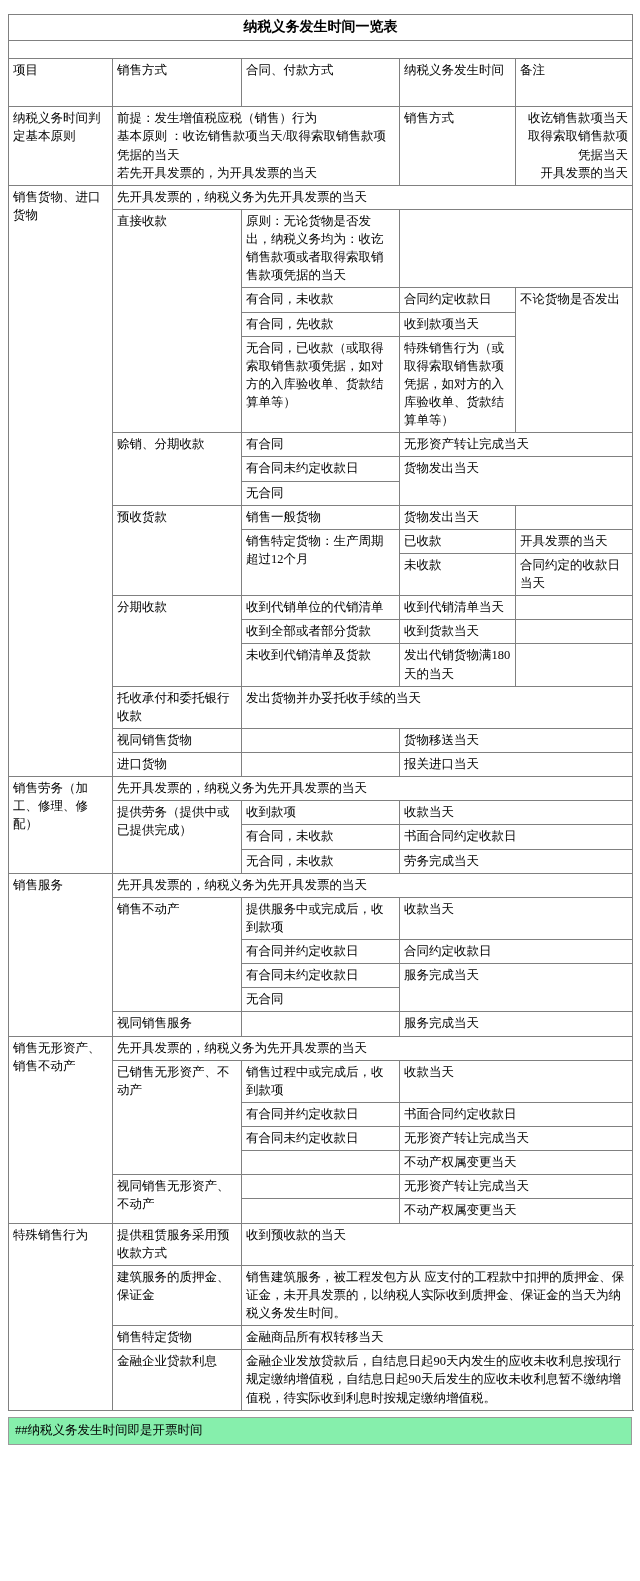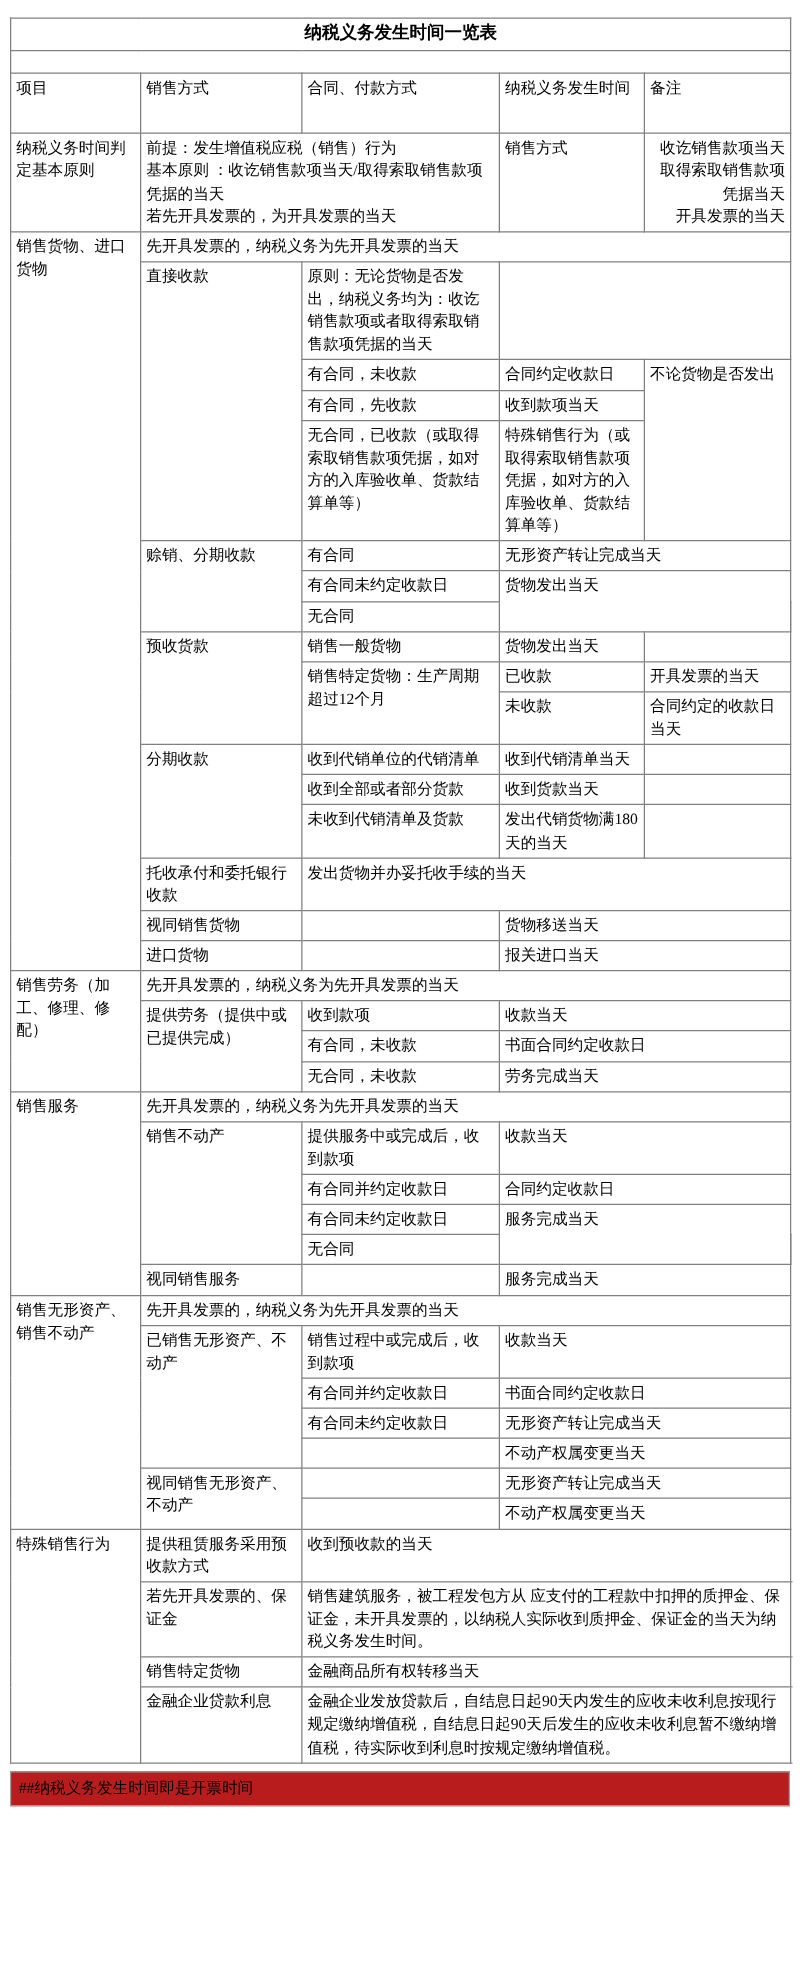--- a/index.html
+++ b/index.html
@@ -36,21 +36,21 @@
   .right-al{text-align:right;}
 
   
   tr.section-start > td{border-top:1.6px solid #595959;margin-top:12px;}
 
   .footer-box{
     margin-top:6px;
     border:1px solid #9a9a9a;
     padding:4px 6px 5px 6px;
     font-size:12.5px;
-    background:#b91c1c;
+    background:#86efac;
     width:624px;
     box-sizing:border-box;
   }
 </style>
 </head>
 <body>
 
 <div class="page">
 
   <table class="doc">
@@ -241,21 +241,21 @@
         <tr>
           <td></td>
           <td colspan="2">不动产权属变更当天</td>
         </tr>
         <tr class="section-start">
           <td rowspan="4">特殊销售行为</td>
           <td>提供租赁服务采用预收款方式</td>
           <td colspan="4">收到预收款的当天</td>
         </tr>
         <tr>
-          <td>若先开具发票的、保证金</td>
+          <td>建筑服务的质押金、保证金</td>
           <td colspan="4">销售建筑服务，被工程发包方从 应支付的工程款中扣押的质押金、保证金，未开具发票的，以纳税人实际收到质押金、保证金的当天为纳税义务发生时间。</td>
         </tr>
         <tr>
           <td>销售特定货物</td>
           <td colspan="4">金融商品所有权转移当天</td>
         </tr>
         <tr>
           <td>金融企业贷款利息</td>
           <td colspan="4">金融企业发放贷款后，自结息日起90天内发生的应收未收利息按现行规定缴纳增值税，自结息日起90天后发生的应收未收利息暂不缴纳增值税，待实际收到利息时按规定缴纳增值税。</td>
         </tr>

